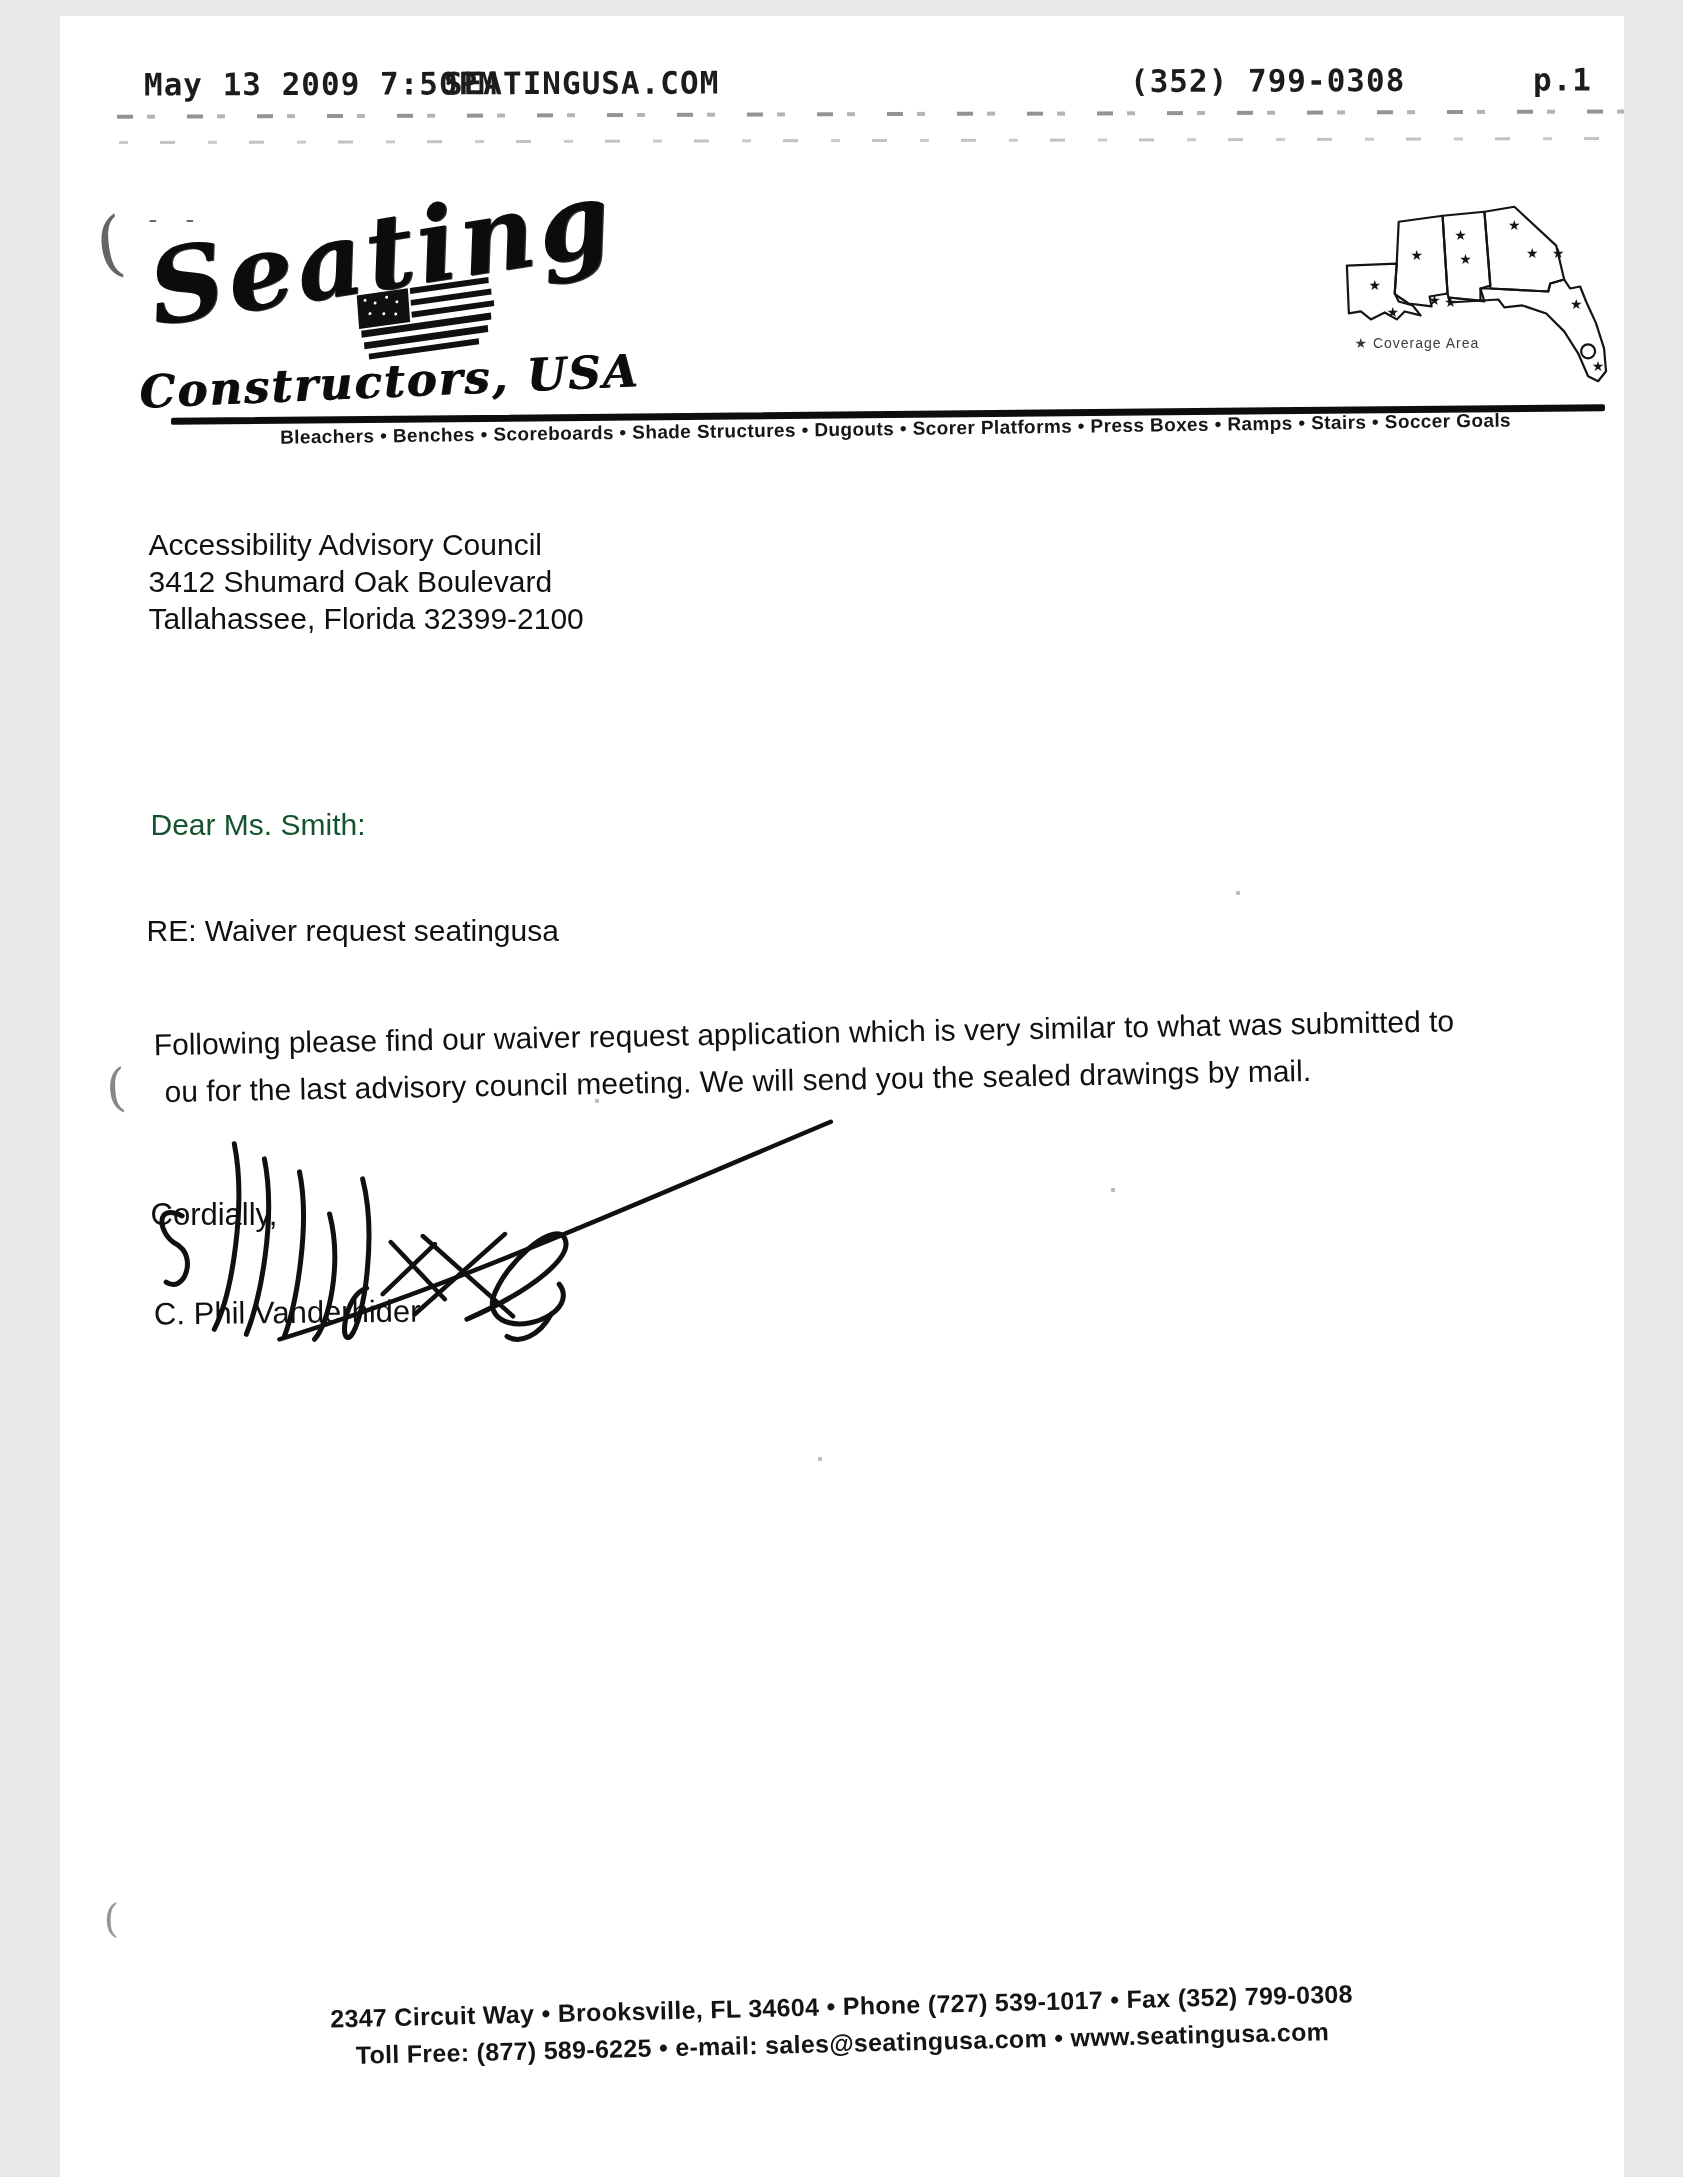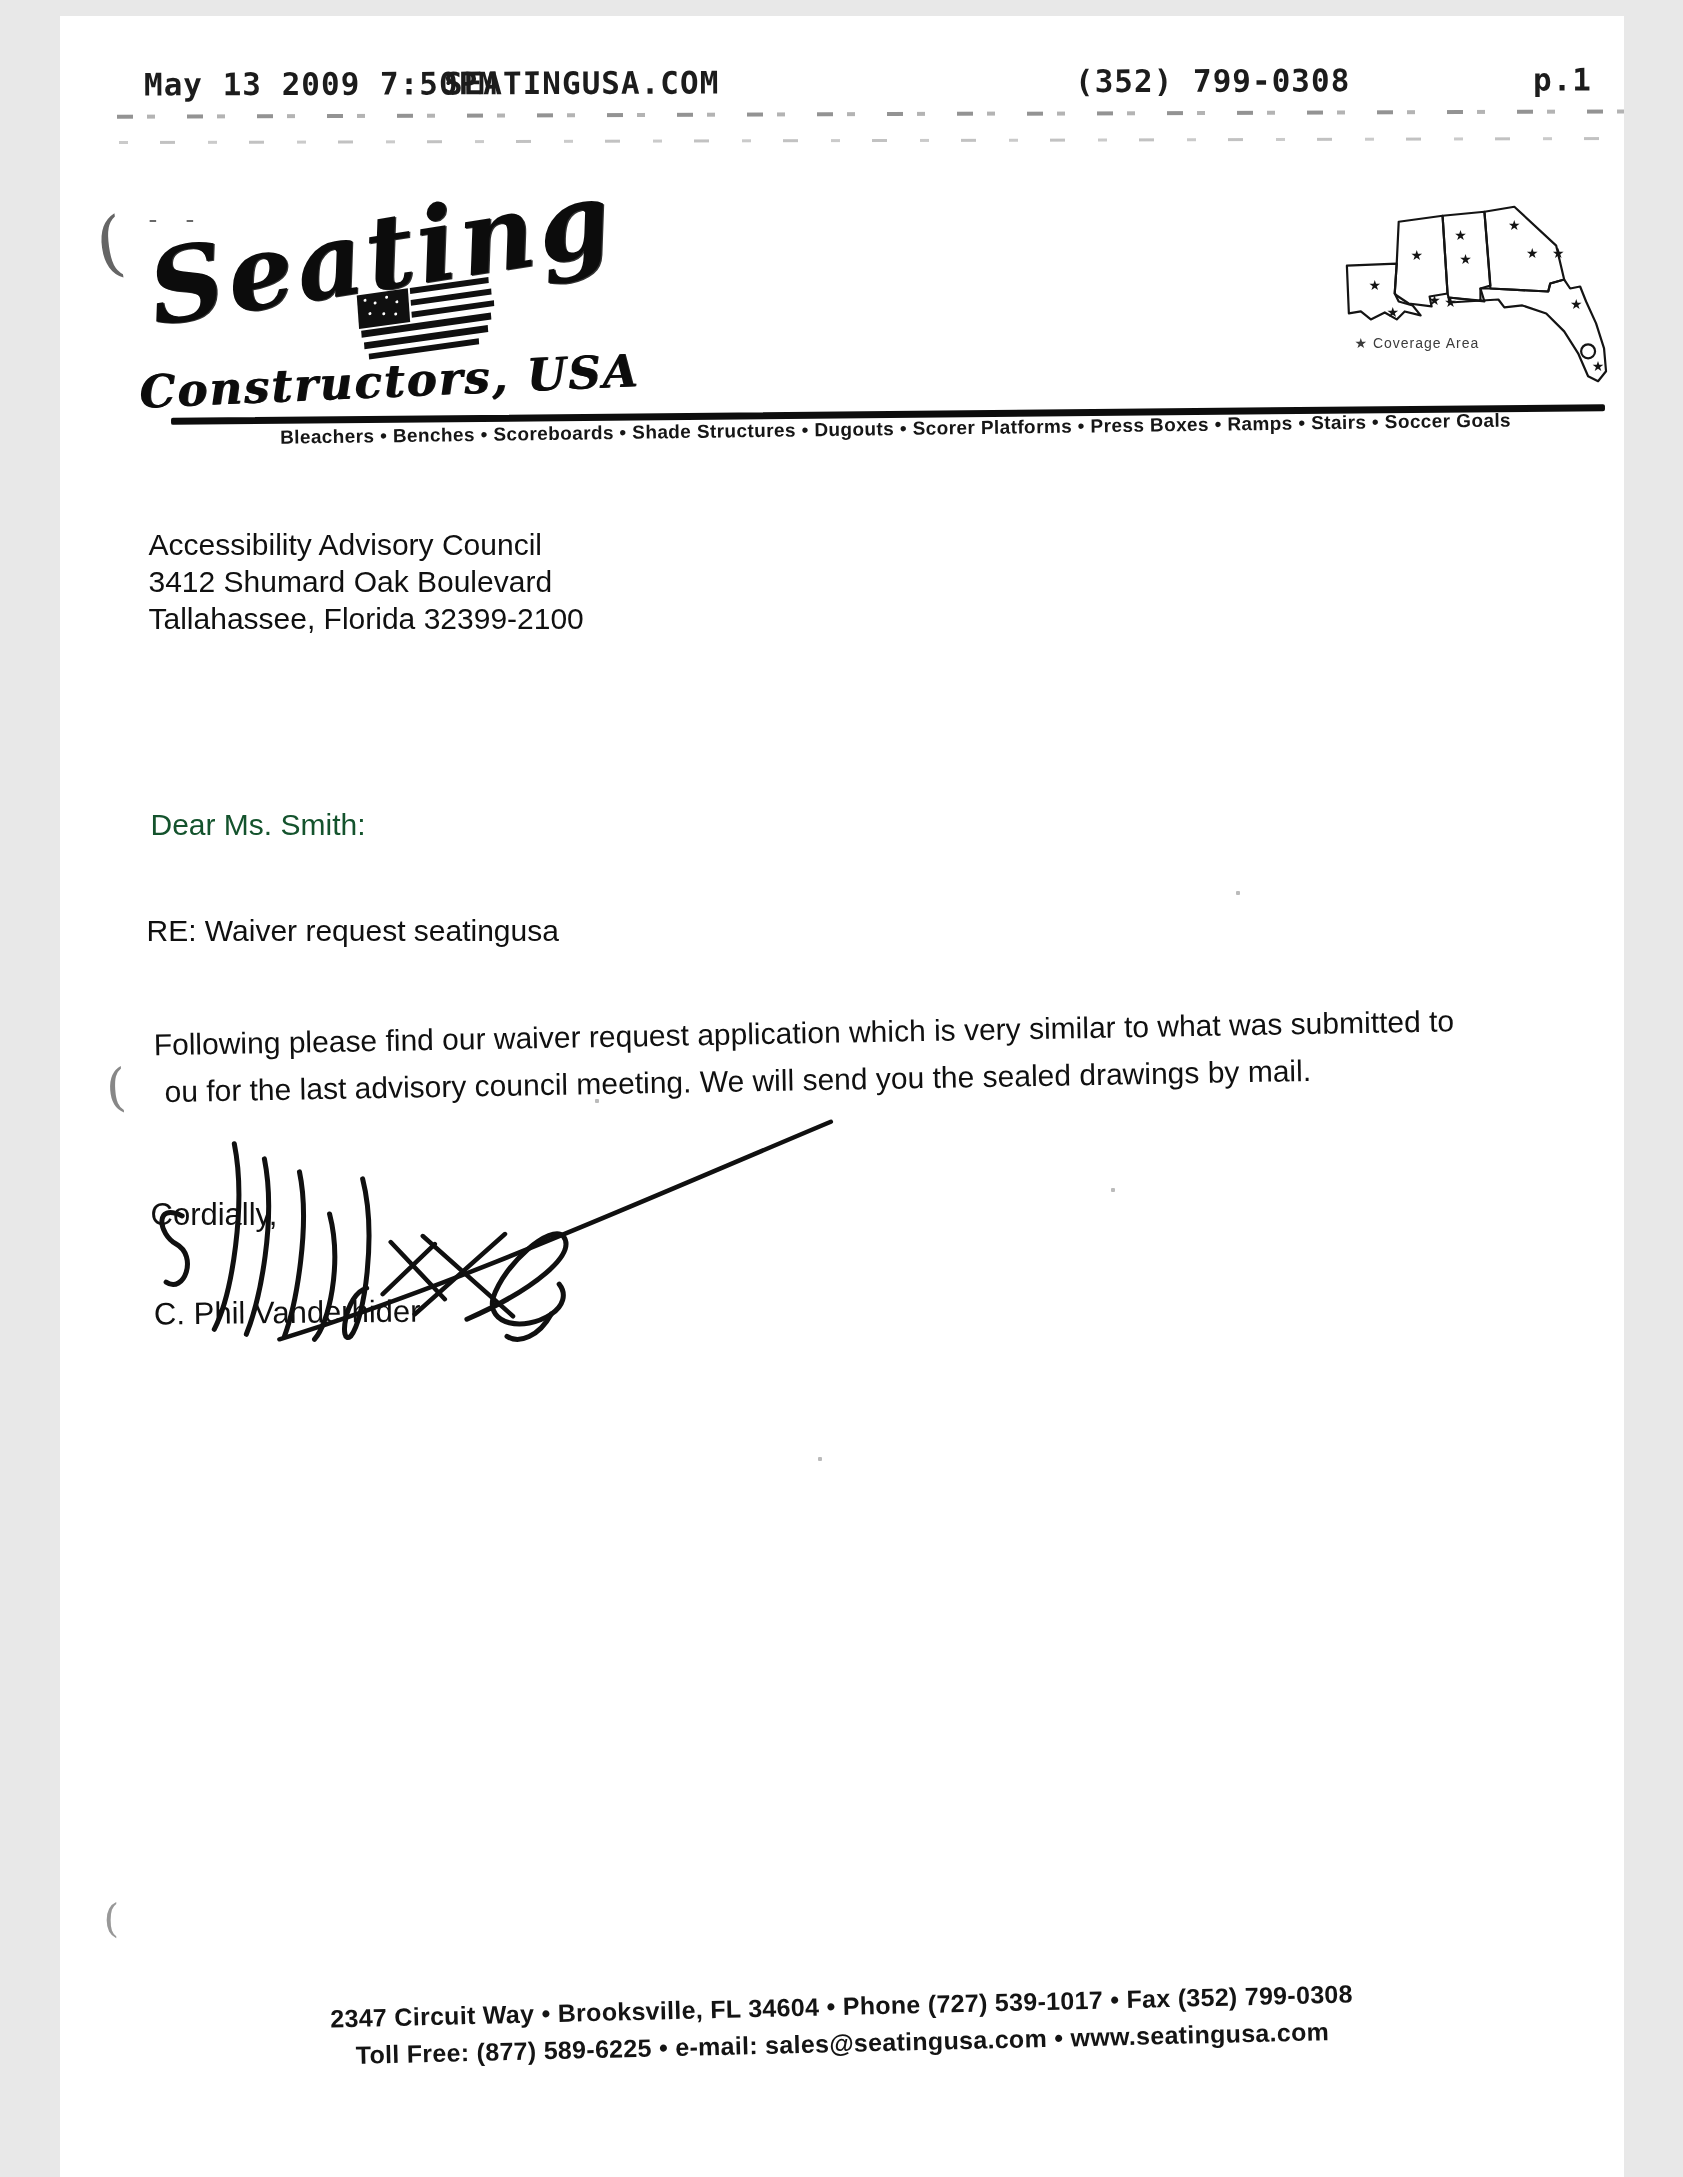--- a/index.html
+++ b/index.html
@@ -10,21 +10,21 @@
     font-family:"Liberation Sans", sans-serif;
   }
 
   
   .fax-header { position:absolute; top:48px; left:0; width:100%; height:42px;
     font-family:"DejaVu Sans Mono", monospace; font-weight:bold; font-size:31px;
     color:#1c1c1c; letter-spacing:1px; transform:rotate(-0.2deg); }
   .fax-header span { position:absolute; white-space:nowrap; }
   .fh-date   { left:84px; }
   .fh-sender { left:384px; }
-  .fh-fax    { left:1015px; }
+  .fh-fax    { left:1070px; }
   .fh-page   { left:1473px; }
   .noise-a { position:absolute; top:96px; left:57px; width:1584px; height:4px; opacity:.75;
     transform:rotate(-0.2deg);
     background:repeating-linear-gradient(90deg,#6f6f6f 0 16px,transparent 16px 30px,#9a9a9a 30px 38px,transparent 38px 70px); }
   .noise-b { position:absolute; top:123px; left:59px; width:1544px; height:3px; opacity:.45;
     transform:rotate(-0.15deg);
     background:repeating-linear-gradient(90deg,#8a8a8a 0 9px,transparent 9px 41px,#777 41px 56px,transparent 56px 89px); }
 
   
   .logo-script { position:absolute; left:87px; top:176px; font-family:"DejaVu Serif", serif;

